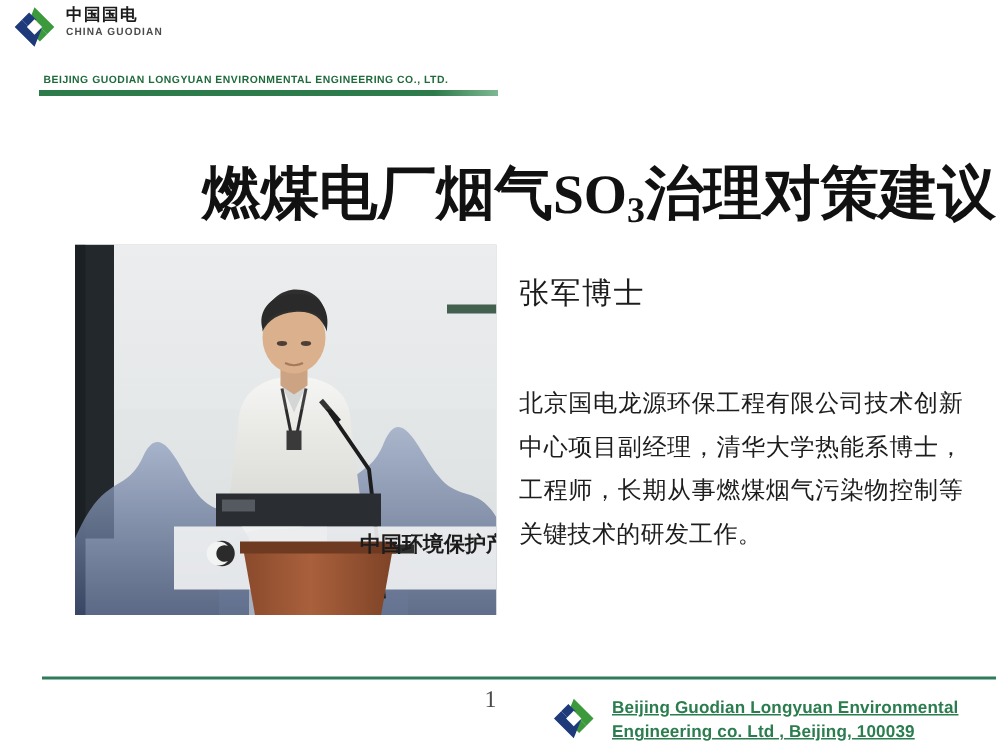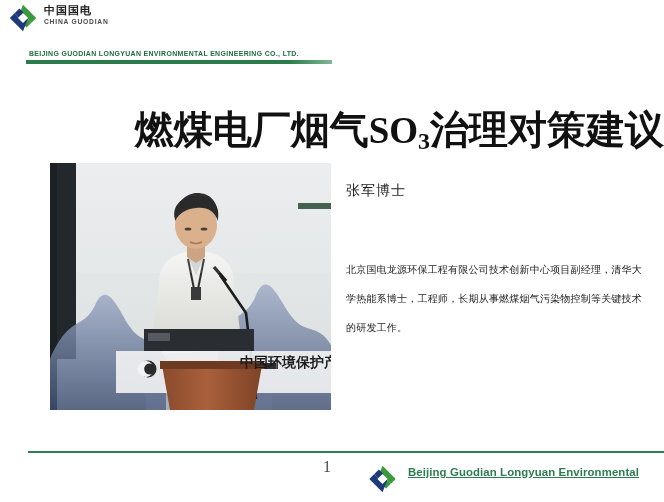--- a/index.html
+++ b/index.html
@@ -109,31 +109,31 @@
     overflow: hidden;
     background: #cfd2d3;
     box-shadow: 0 0 0 1px rgba(255,255,255,0.6);
   }
   #speaker-photo svg { display: block; }
 
   
   #speaker-name {
     position: absolute;
     left: 346px; top: 182px;
-    font-size: 14px;
+    font-size: 20px;
     font-weight: normal;
     letter-spacing: 1px;
     color: #1c1c1c;
     white-space: nowrap;
   }
   #speaker-bio {
     position: absolute;
     left: 346px; top: 255px;
     width: 296px;
-    font-size: 10px;
+    font-size: 16px;
     line-height: 29px;
     letter-spacing: 0.2px;
     color: #1d1d1d;
     text-align: justify;
     text-justify: inter-character;
   }
 
   
   #footer-rule {
     position: absolute;
@@ -292,13 +292,14 @@
       <path d="M62 50 L78 66 L62 82 L46 66 Z" fill="#3c9a3c"></path>
       <path d="M50 94 L6 50 L22 34 L38 50 L50 38 L66 54 Z" fill="#1f3a7a"></path>
       <path d="M38 50 L22 34 L38 18 L54 34 Z" fill="#1f3a7a"></path>
       <rect x="38" y="38" width="24" height="24" fill="#ffffff" transform="rotate(45 50 50)"></rect>
     </g>
   </svg>
 </div>
 
 <div id="footer-company">
   <div>Beijing Guodian Longyuan Environmental</div>
+  <div>Engineering co. Ltd , Beijing, 100039</div>
 </div>
 
 </body></html>

